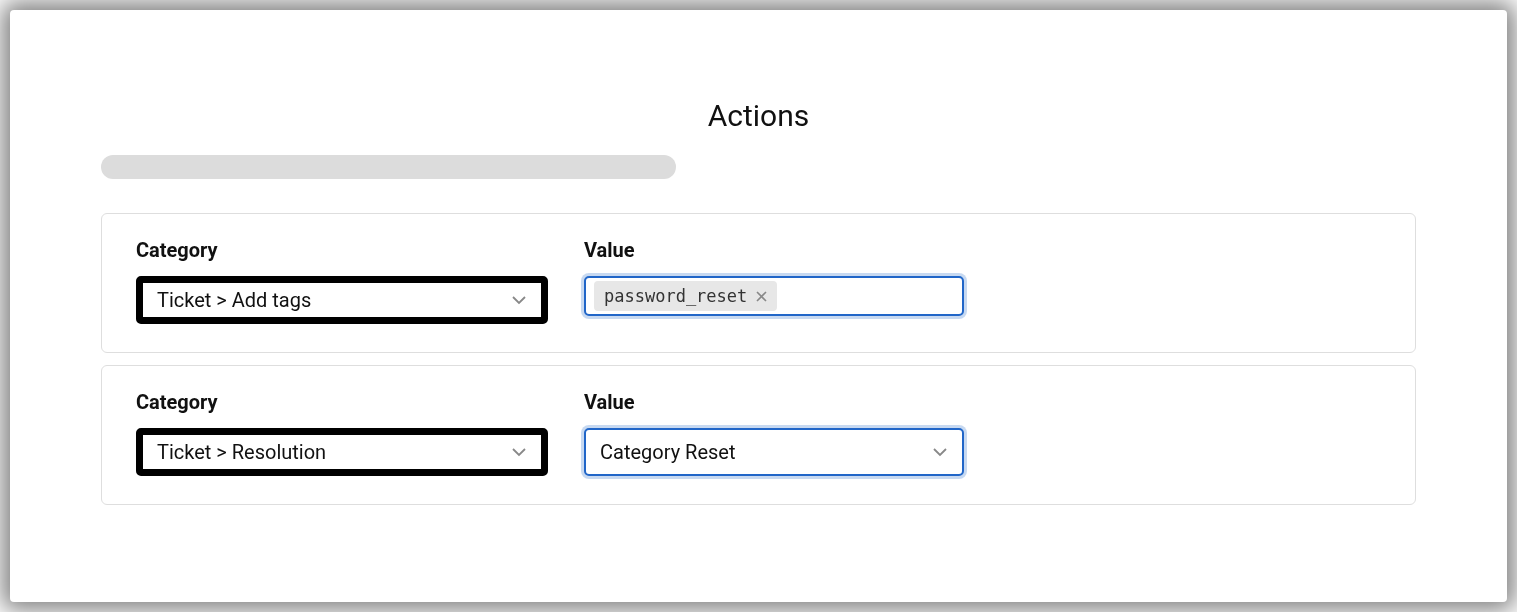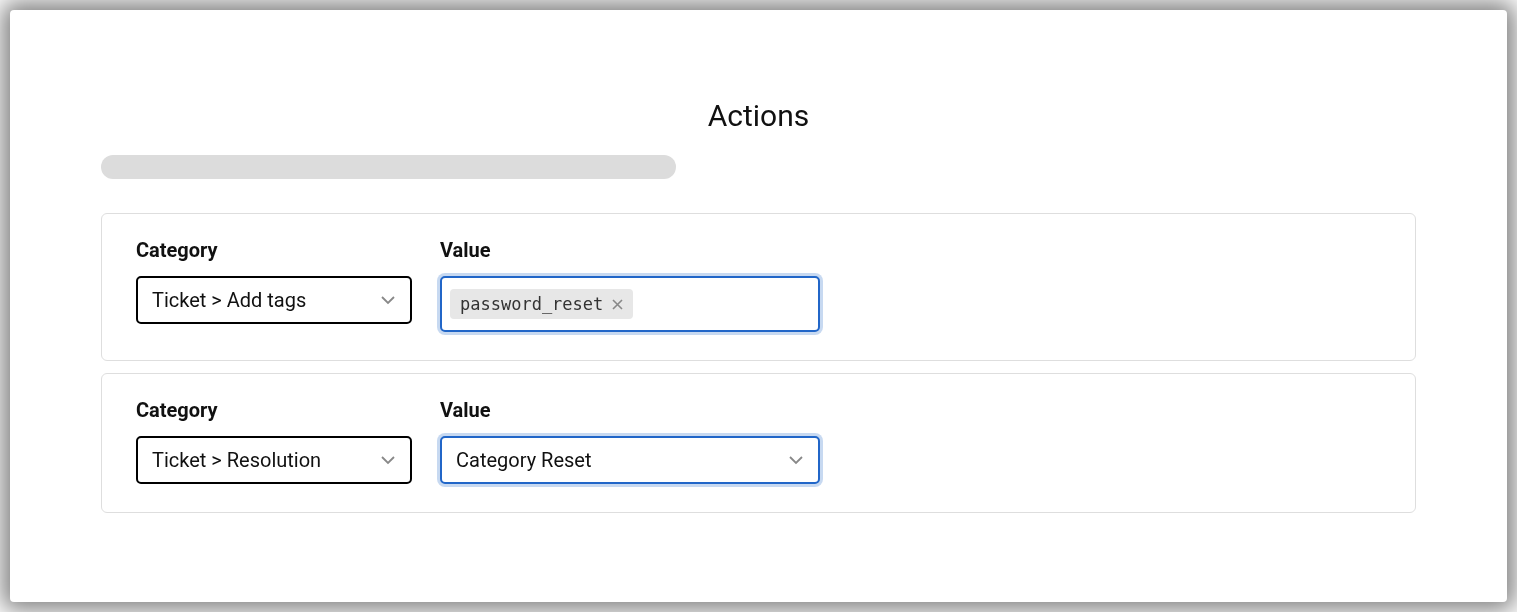--- a/index.html
+++ b/index.html
@@ -47,37 +47,37 @@
       background: #dcdcdc;
       border-radius: 12px;
       margin-bottom: 34px;
     }
     .action-row {
       border: 1px solid #dedede;
       border-radius: 6px;
       padding: 24px 34px 28px 34px;
       margin-bottom: 12px;
       display: flex;
-      gap: 28px;
+      gap: 36px;
     }
     .field-group {
       display: flex;
       flex-direction: column;
     }
     .field-label {
       font-size: 20px;
       font-weight: 700;
       color: #111111;
       margin-bottom: 14px;
     }
     .select-box {
       position: relative;
-      width: 276px;
+      width: 412px;
       height: 48px;
-      border: 2px solid #000000;
+      border: 7px solid #000000;
       border-radius: 5px;
       background: #ffffff;
       display: flex;
       align-items: center;
       padding: 0 44px 0 14px;
       font-size: 20px;
       color: #111111;
       cursor: pointer;
     }
     .select-box.focused {
@@ -94,21 +94,21 @@
       display: flex;
       align-items: center;
       justify-content: center;
     }
     .chevron svg {
       width: 14px;
       height: 10px;
     }
     .tag-input {
       width: 380px;
-      height: 56px;
+      height: 40px;
       border: 2px solid #2166c8;
       box-shadow: 0 0 0 3px rgba(33,102,200,0.25);
       border-radius: 5px;
       background: #ffffff;
       display: flex;
       align-items: center;
       padding: 0 8px;
       gap: 6px;
       cursor: text;
     }

